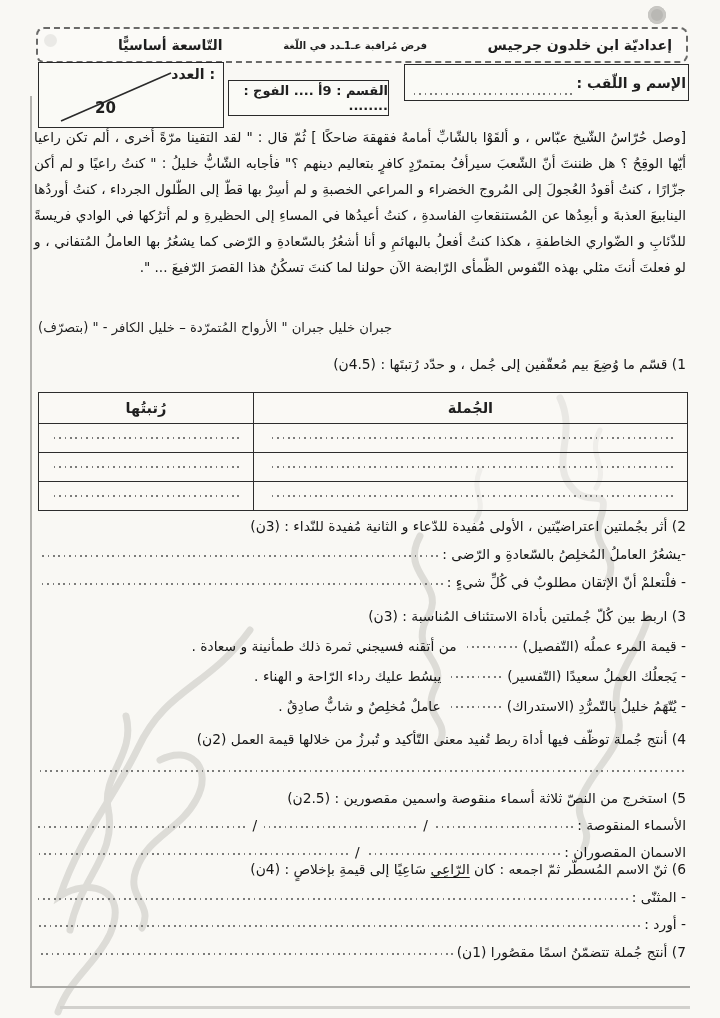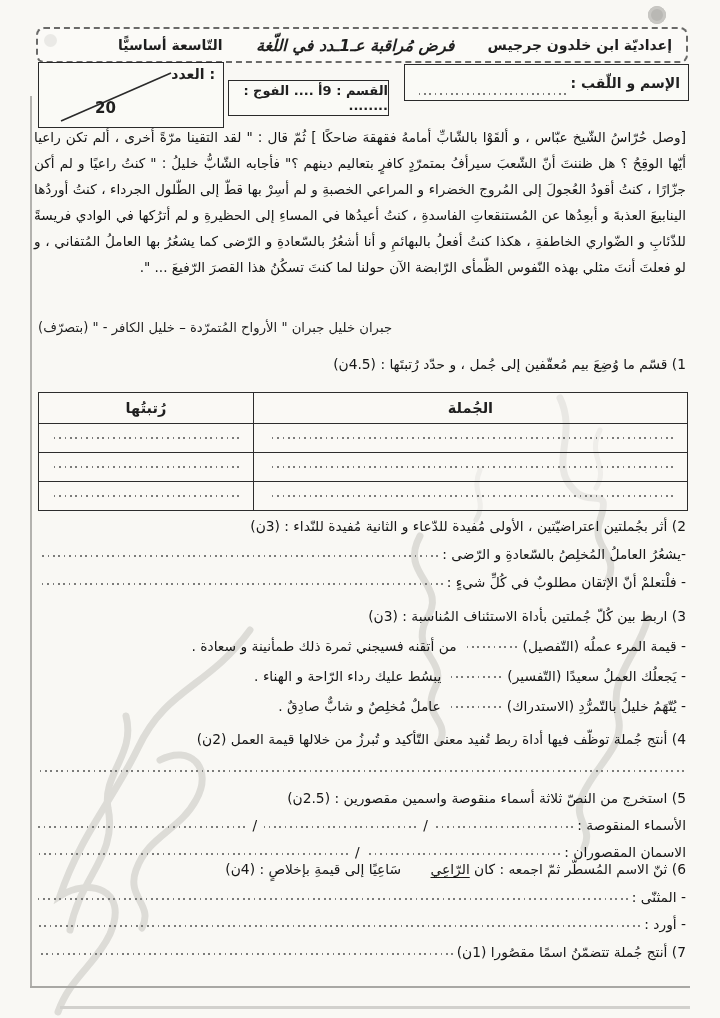--- a/index.html
+++ b/index.html
@@ -6,48 +6,48 @@
   body{background:#d9d8d5;font-family:"DejaVu Sans",sans-serif;}
   .sheet{position:relative;width:720px;height:1018px;background:#f9f8f4;overflow:hidden;color:#1f1f1f;}
   .edge-left{position:absolute;left:30px;top:96px;width:2px;height:892px;background:#b3b2ae;}
   .edge-bottom{position:absolute;left:30px;top:986px;width:660px;height:2px;background:#a9a8a4;}
   .edge-faint{position:absolute;left:60px;top:1006px;width:630px;height:3px;background:#d2d1cd;}
   .wm{position:absolute;left:0;top:0;pointer-events:none;}
   
   .strip{position:absolute;left:36px;top:27px;width:652px;height:36px;border:2px dashed #6a6a68;border-radius:8px;
          display:flex;direction:rtl;align-items:center;justify-content:space-between;
          padding:0 14px 0 80px;box-sizing:border-box;font-weight:bold;font-size:14px;background:rgba(252,251,248,.6);}
-  .strip .title{font-size:16px;font-style:italic;}
+  .strip .title{font-size:10px;}
   .hole{position:absolute;border-radius:50%;}
   .hole-right{left:648px;top:6px;width:18px;height:18px;background:#b9b8b4;box-shadow:inset 0 0 0 3px #c8c7c3;}
   .hole-left{left:44px;top:34px;width:13px;height:13px;background:#cfceca;}
   
   .box{position:absolute;border:1.6px solid #2a2a2a;box-sizing:border-box;background:rgba(252,251,248,.5);}
-  .name-box{left:404px;top:64px;width:285px;height:37px;display:flex;direction:rtl;align-items:center;padding:0 8px;font-size:14px;font-weight:bold;}
+  .name-box{left:404px;top:64px;width:285px;height:37px;display:flex;direction:rtl;align-items:center;padding:0 2px;font-size:14px;font-weight:bold;}
   .class-box{left:228px;top:80px;width:161px;height:36px;display:flex;direction:rtl;align-items:center;justify-content:center;font-size:13px;font-weight:bold;}
   .score-box{left:38px;top:62px;width:186px;height:66px;font-size:14px;font-weight:bold;}
   .score-box .lbl{position:absolute;right:8px;top:3px;}
   .score-box .val{position:absolute;left:56px;top:36px;font-size:15px;}
   
   .dots{flex:1 1 auto;height:2px;align-self:flex-end;margin:0 4px 5px 4px;
         background-image:repeating-linear-gradient(to left,#7c7c7a 0 1.7px,transparent 1.7px 5.4px);}
   .dotshort{display:inline-block;width:54px;height:2px;margin:0 6px;transform:translateY(-3px);
         background-image:repeating-linear-gradient(to left,#7c7c7a 0 1.7px,transparent 1.7px 5.4px);}
   .dotline{position:absolute;left:36px;right:36px;height:2px;
         background-image:repeating-linear-gradient(to left,#7c7c7a 0 1.7px,transparent 1.7px 5.4px);}
   
   .bodytext{position:absolute;left:34px;right:34px;top:124px;direction:rtl;text-align:justify;
         font-size:13.6px;line-height:26px;color:#141414;}
   .attrib{position:absolute;left:38px;top:320px;direction:rtl;font-size:13.2px;white-space:nowrap;}
   
   .q{position:absolute;left:34px;right:34px;direction:rtl;text-align:right;font-size:13.8px;color:#161616;}
   .fillrow{position:absolute;left:34px;right:34px;display:flex;direction:rtl;font-size:13.8px;color:#161616;}
   .fillrow .lbl{white-space:nowrap;}
   .slash{margin:0 3px;}
-  .und{text-decoration:underline;text-underline-offset:3px;margin-left:25px;}
+  .und{text-decoration:underline;text-underline-offset:3px;}
   
   .tbl{position:absolute;left:38px;top:392px;width:650px;border:1.6px solid #2d2d2d;box-sizing:border-box;background:rgba(252,251,248,.4);}
   .trow{display:flex;direction:rtl;}
   .trow + .trow{border-top:1.4px solid #2d2d2d;}
   .tc1{width:67%;box-sizing:border-box;border-left:1.4px solid #2d2d2d;display:flex;direction:rtl;align-items:center;justify-content:center;}
   .tc2{width:33%;box-sizing:border-box;display:flex;direction:rtl;align-items:center;justify-content:center;}
   .thead{height:30px;font-weight:bold;font-size:14.5px;}
   .tdata{height:28px;}
   .tdata .dots{margin:0 14px;align-self:center;}
 </style>

